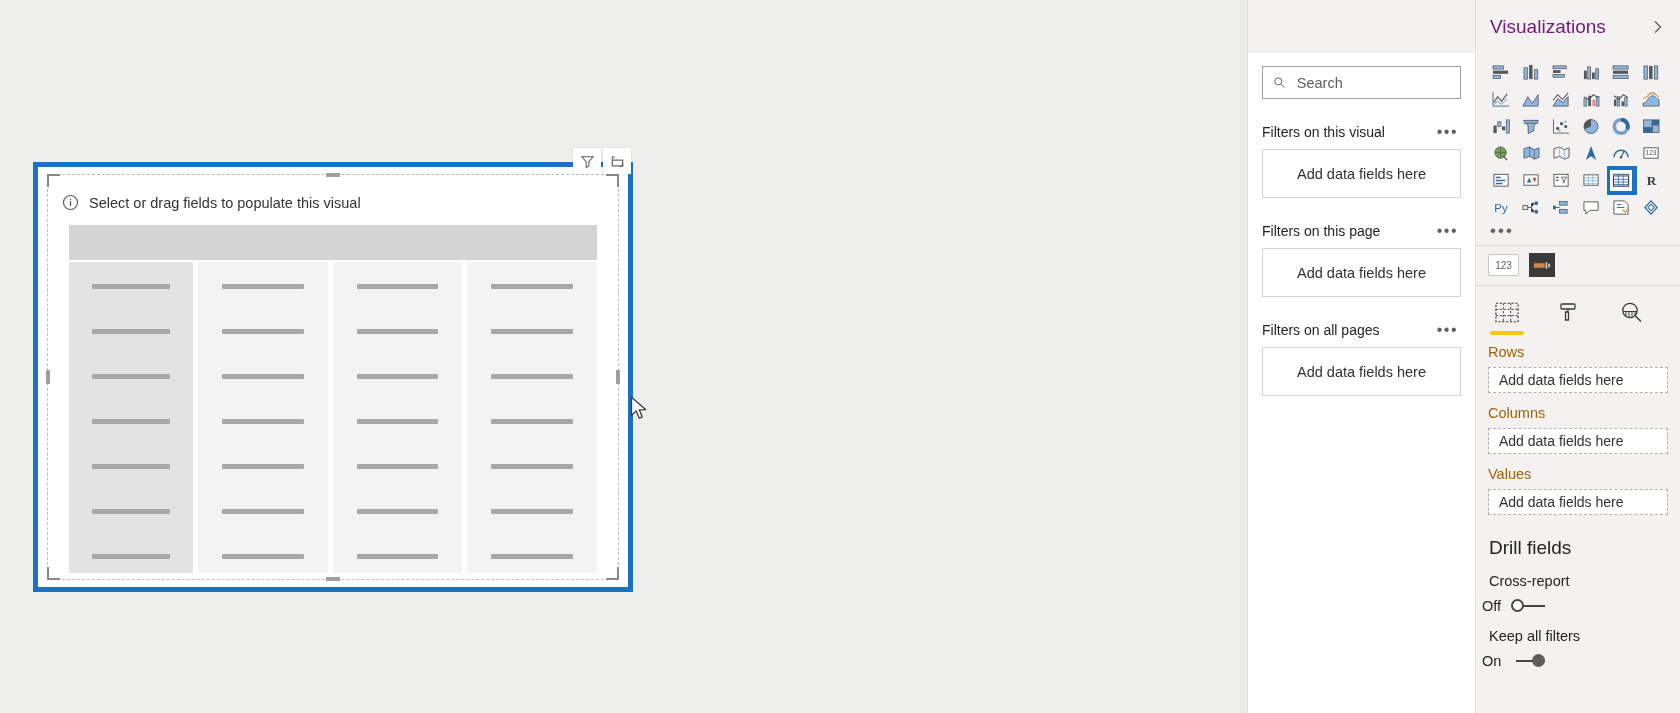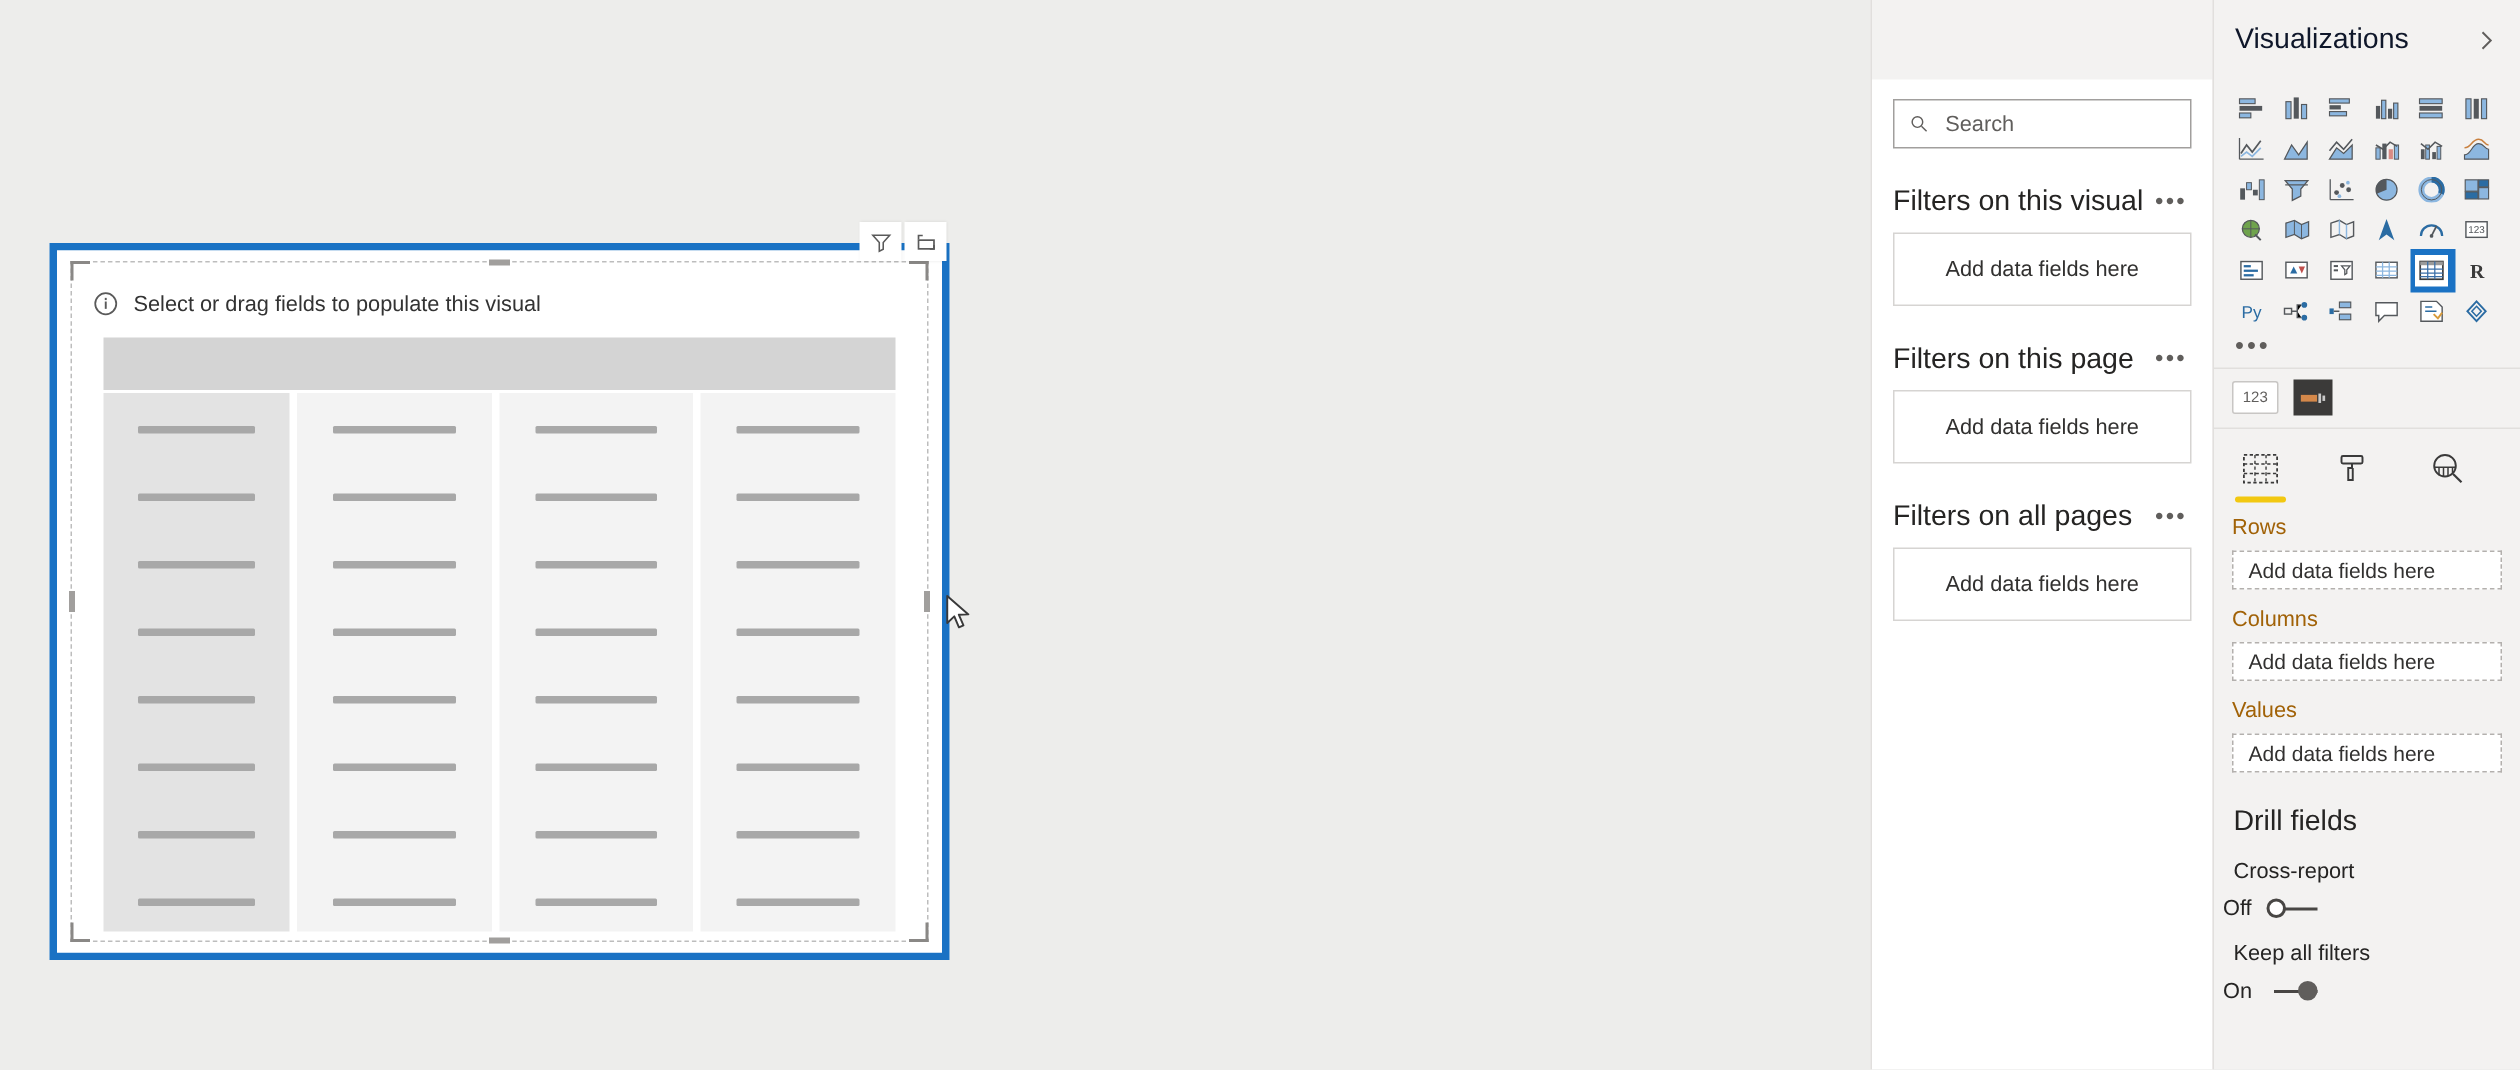--- a/index.html
+++ b/index.html
@@ -8,21 +8,21 @@
     background:#ededeb;
     font-family:"Liberation Sans","DejaVu Sans",sans-serif;
     font-size:15px;color:#252423;
     -webkit-font-smoothing:antialiased;
   }
   .app{position:relative;width:1680px;height:713px;}
 
   
   .canvas{position:absolute;left:0;top:0;width:1247px;height:713px;background:#ededeb;}
 
-  .visual-wrap{position:absolute;left:33px;top:162px;width:600px;height:478px;}
+  .visual-wrap{position:absolute;left:33px;top:162px;width:600px;height:430px;}
   .sel-border{position:absolute;inset:0;border:5px solid #1a72c4;box-sizing:border-box;background:#fff;}
 
   .visual-header-icons{position:absolute;left:540px;top:-14px;display:flex;gap:2px;z-index:6;}
   .vh-btn{width:28px;height:26px;background:#fff;display:flex;align-items:center;justify-content:center;
           box-shadow:0 0 2px rgba(0,0,0,.10);}
   .vh-btn svg{display:block;}
 
   .dash-frame{position:absolute;left:14px;top:12px;right:14px;bottom:12px;
               border:1px dashed #bdbdbd;box-sizing:border-box;pointer-events:none;z-index:5;}
   .corner{position:absolute;width:11px;height:11px;border:2px solid #8a8886;}
@@ -59,30 +59,30 @@
   .f-ic{width:22px;height:22px;display:flex;align-items:center;justify-content:center;color:#605e5c;cursor:pointer;}
   .f-funnel{width:19px;height:19px;flex:0 0 auto;}
   .f-body{background:#fff;position:absolute;left:0;right:0;top:53px;bottom:0;padding:0 14px;box-sizing:border-box;}
   .f-search{position:relative;margin-top:13px;height:33px;border:1px solid #a19f9d;background:#fff;
             display:flex;align-items:center;gap:9px;padding:0 10px;box-sizing:border-box;}
   .f-search input{border:0;outline:0;font-size:14.5px;color:#323130;width:100%;background:transparent;
                   font-family:inherit;}
   .f-search input::placeholder{color:#605e5c;}
   .f-sec{margin-top:25px;}
   .f-sec-head{display:flex;align-items:center;justify-content:space-between;margin-bottom:9px;}
-  .f-sec-title{font-size:19px;color:#252423;}
+  .f-sec-title{font-size:14px;color:#252423;}
   .f-dots{color:#605e5c;font-size:16px;letter-spacing:1.5px;line-height:10px;cursor:pointer;padding:2px 3px;}
   .f-drop{height:49px;border:1px solid #d6d4d2;background:#fff;display:flex;align-items:center;
           justify-content:center;font-size:14.5px;color:#323130;box-sizing:border-box;}
 
   
   .viz{position:absolute;left:1475px;top:0;width:205px;height:713px;background:#f3f2f1;
        border-left:1px solid #e1dfdd;box-sizing:border-box;}
   .v-head{display:flex;align-items:center;height:53px;padding:0 12px 0 14px;}
-  .v-title{font-size:19px;color:#0f172a;flex:1;}
+  .v-title{font-size:19px;color:#701a75;flex:1;}
   .v-grid{padding:6px 8px 0 10px;display:grid;grid-template-columns:repeat(6,30px);
           grid-auto-rows:27px;gap:0px;}
   .v-cell{width:30px;height:27px;display:flex;align-items:center;justify-content:center;cursor:pointer;
           position:relative;}
   .v-cell svg{display:block;}
   .v-cell.selected::before{content:"";position:absolute;left:1px;top:-1px;width:30px;height:29px;
           background:#1a72c4;}
   .v-cell.selected svg{position:relative;z-index:2;}
   .v-cell.selected .inner-w{position:relative;z-index:2;background:#fff;width:22px;height:21px;
           display:flex;align-items:center;justify-content:center;}

